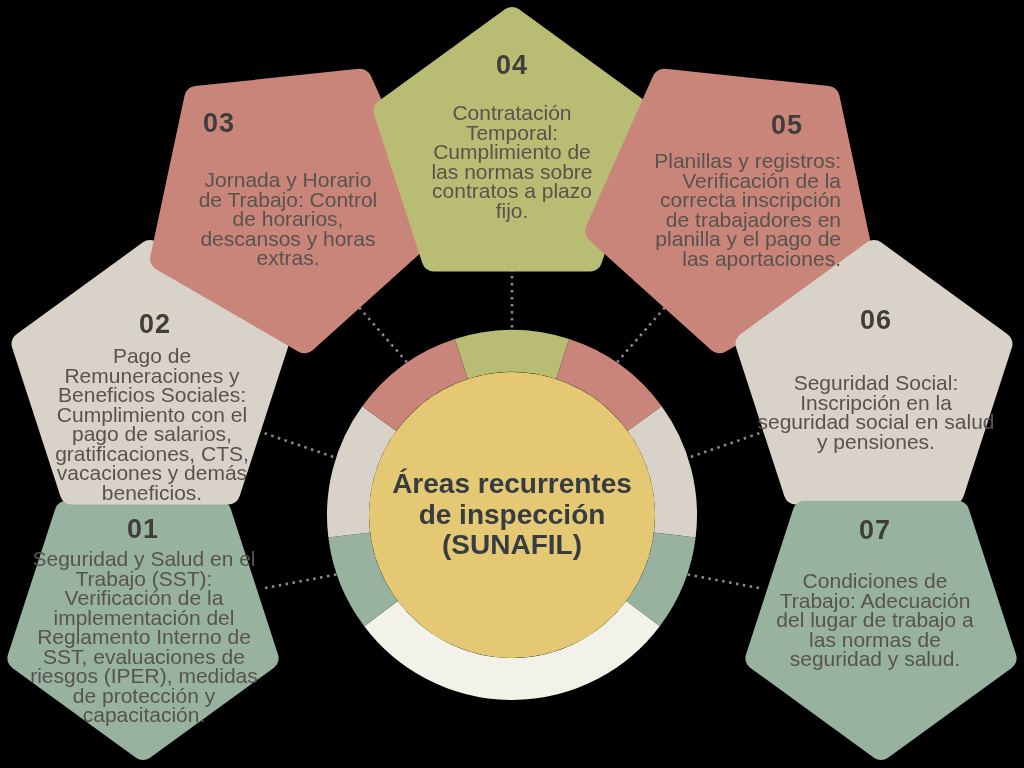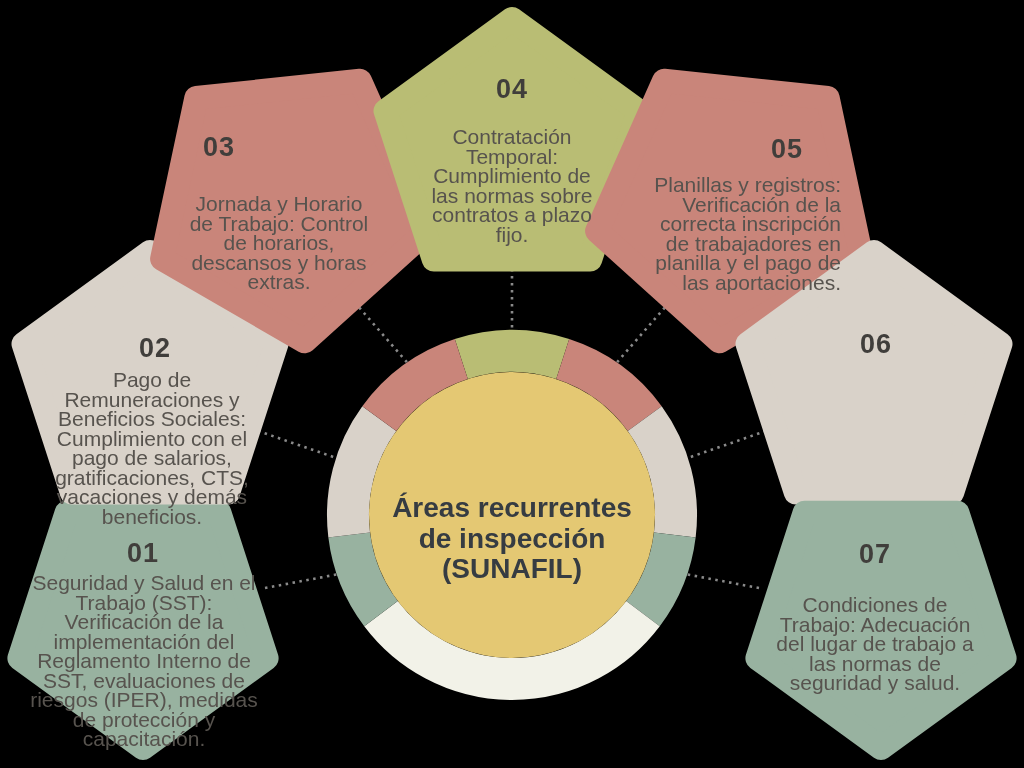--- a/index.html
+++ b/index.html
@@ -1,33 +1,33 @@
 <!DOCTYPE html>
 <html><head>
 <meta charset="utf-8">
 <style>
   html,body{margin:0;padding:0;background:#000;}
   #stage{
     position:relative;width:1024px;height:768px;background:#000;overflow:hidden;
     font-family:"Liberation Sans","DejaVu Sans",sans-serif;
   }
   #shapes{position:absolute;left:0;top:0;width:1024px;height:768px;}
-  .txt{position:absolute;text-align:center;margin-top:24px;}
+  .txt{position:absolute;text-align:center;}
   .num{font-weight:bold;font-size:27px;line-height:30px;color:#403e3b;letter-spacing:1px;}
   .body{font-size:21px;line-height:19.5px;color:#57534e;}
   .title{
     font-weight:bold;font-size:28px;line-height:30.5px;color:#363c42;
   }
   
   .n01{left:43px;top:514px;width:200px;}
   .t01{left:23px;top:549px;width:242px;}
   .n02{left:55px;top:309px;width:200px;}
   .t02{left:33px;top:346px;width:238px;}
   .n03{left:119px;top:108px;width:200px;}
-  .t03{left:183px;top:170px;width:192px;}
+  .t03{left:192px;top:170px;width:192px;}
   .n04{left:412px;top:50px;width:200px;}
   .t04{left:419px;top:103px;width:186px;}
   .n05{left:687px;top:110px;width:200px;}
   .t05{left:649px;top:151px;width:192px;text-align:right;}
   .n06{left:776px;top:305px;width:200px;}
   .t06{left:756px;top:373px;width:240px;}
   .n07{left:775px;top:515px;width:200px;}
   .t07{left:765px;top:571px;width:220px;}
   .ttl{left:387px;top:469px;width:250px;}
 </style>
@@ -87,16 +87,17 @@
   <div class="txt num n03">03</div>
   <div class="txt body t03">Jornada y Horario de Trabajo: Control de horarios, descansos y horas extras.</div>
 
   <div class="txt num n04">04</div>
   <div class="txt body t04">Contratación Temporal: Cumplimiento de las normas sobre contratos a plazo fijo.</div>
 
   <div class="txt num n05">05</div>
   <div class="txt body t05">Planillas y registros: Verificación de la correcta inscripción de trabajadores en planilla y el pago de las aportaciones.</div>
 
   <div class="txt num n06">06</div>
+  <div class="txt body t06">Seguridad Social: Inscripción en la seguridad social en salud y pensiones.</div>
 
   <div class="txt num n07">07</div>
   <div class="txt body t07">Condiciones de Trabajo: Adecuación del lugar de trabajo a las normas de seguridad y salud.</div>
 </div>
 
 </body></html>

